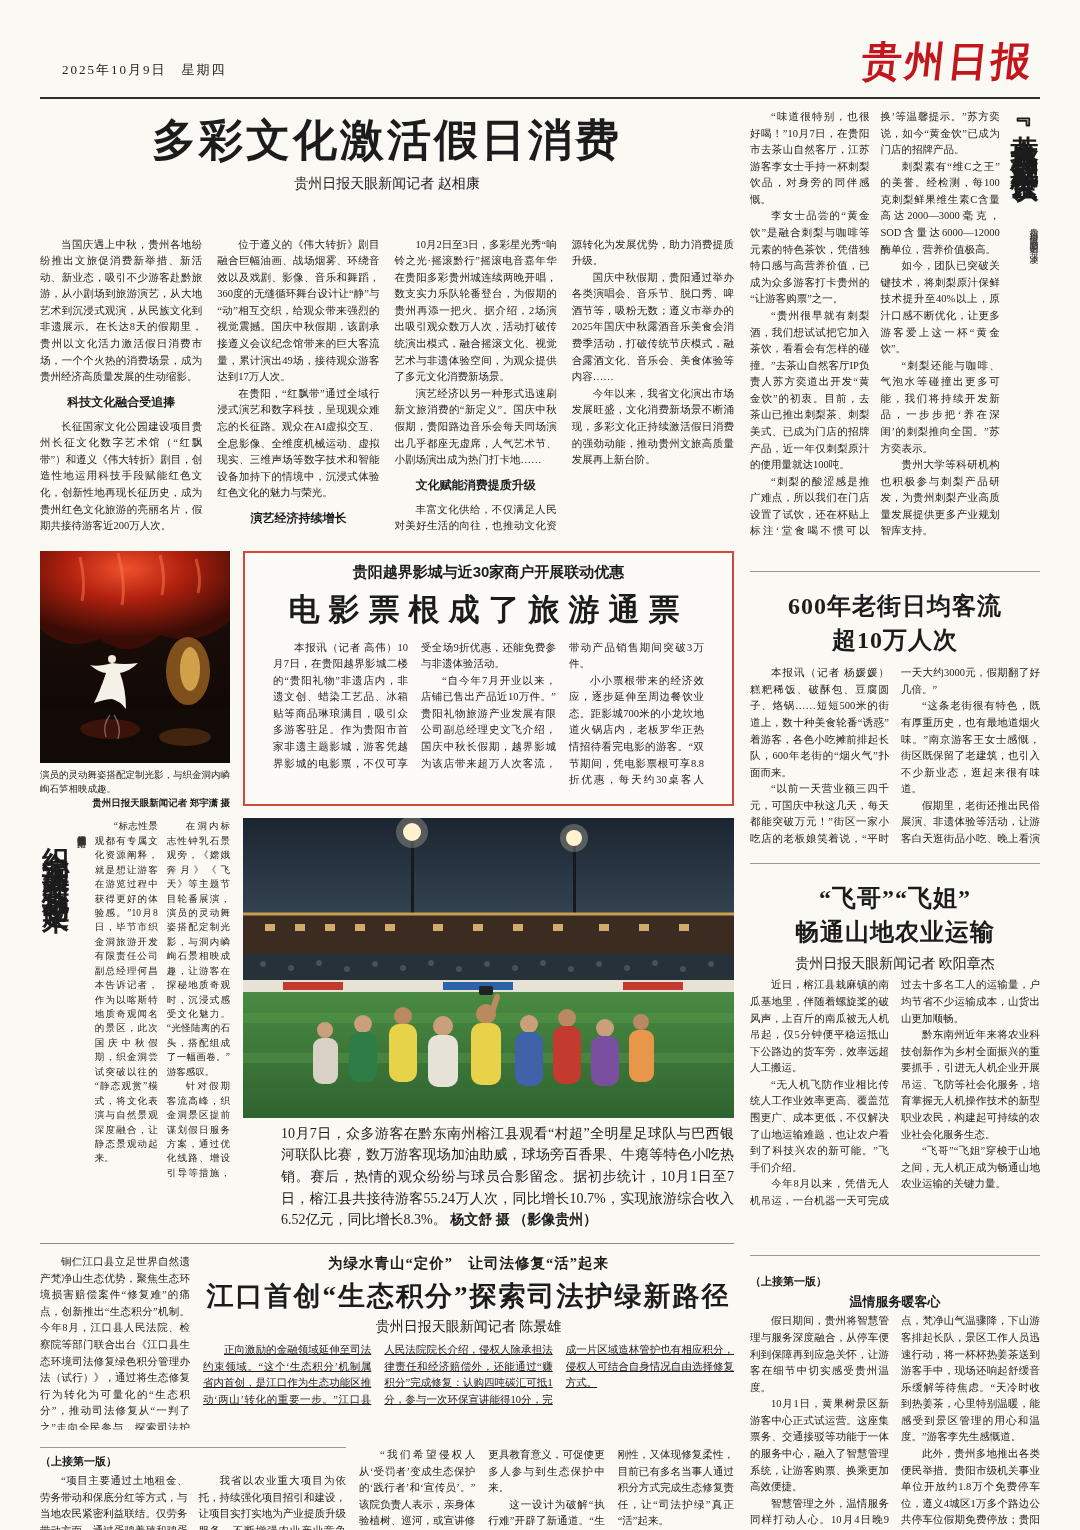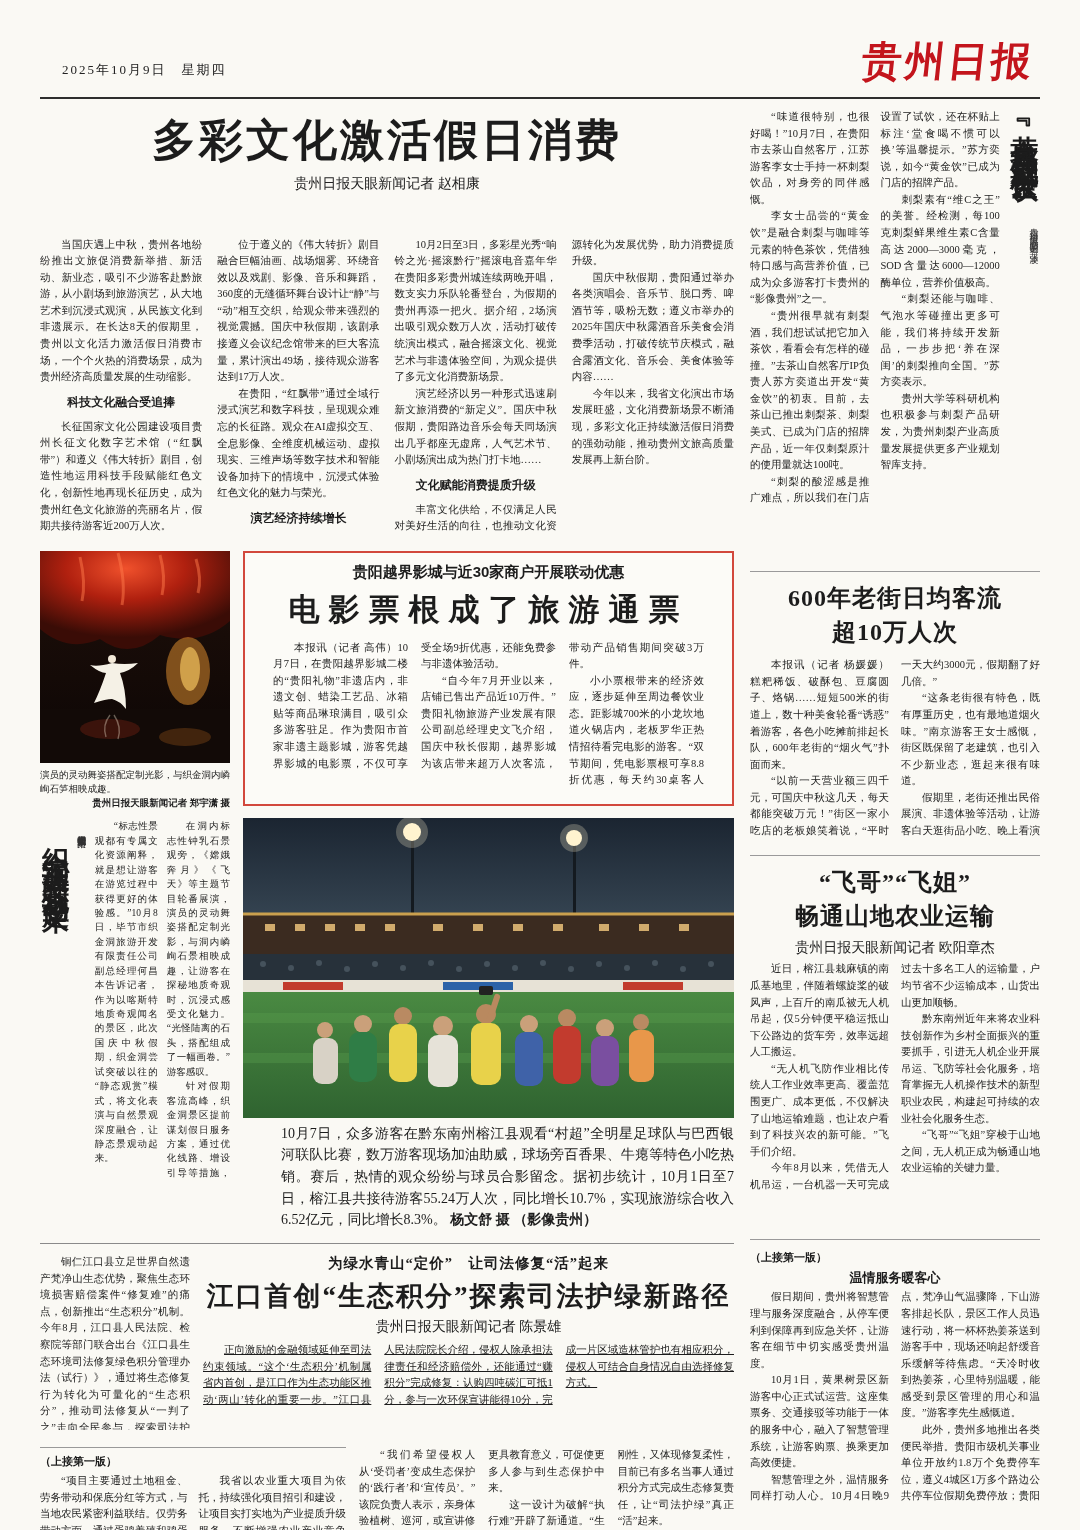--- a/index.html
+++ b/index.html
@@ -74,21 +74,21 @@
   .jk-kicker { text-align:center; font-weight:bold; font-size:14.5px; letter-spacing:1px; }
   .h-jk { text-align:center; font-size:27px; font-weight:bold; letter-spacing:2px; margin:5px 0 4px; }
   .jk-body2 { column-count:3; column-gap:13px; height:96px;text-decoration:underline; }
   .jk-row2 { display:flex; gap:13px; margin-top:9px; }
   .contL { width:306px; border-top:1px solid #999; padding-top:6px; }
   .cont-marker { font-weight:bold; font-size:11px; }
   .cl-body { column-count:2; column-gap:11px; height:118px; margin-top:4px; }
   .jk-body3 { flex:1; min-width:0; column-count:3; column-gap:13px; height:138px; }
 
   
-  .rblock { padding-top:10px; }
+  .rblock { padding-top:18px; }
   .rblock + .rblock { border-top:1px solid #9a9a9a; margin-top:10px; }
   .gold { display:flex; gap:8px; padding-top:0; }
   .gold-body { flex:1; min-width:0; column-count:2; column-gap:11px; height:452px; }
   .gold-heads { writing-mode:vertical-rl; display:flex; }
   .gold-h { font-size:28px; font-weight:bold; letter-spacing:4px; line-height:1.15; }
   .gold-by { font-size:9px; color:#333; margin-top:60px; margin-left:4px; letter-spacing:2px; }
   .h-r2 { text-align:center; font-size:24px; font-weight:bold; line-height:1.4; letter-spacing:1px; }
   .r-body { column-count:2; column-gap:12px; margin-top:8px; }
   .street-body { height:188px; }
   .flyer-body { height:268px; }
@@ -326,24 +326,25 @@
             </div>
         </div>
       </div>
     </div>
 
     <div class="rmaster">
 
       <div class="rblock gold">
         <div class="colbody gold-body">
             <p>“味道很特别，也很好喝！”10月7日，在贵阳市去茶山自然客厅，江苏游客李女士手持一杯刺梨饮品，对身旁的同伴感慨。</p>
-            <p>李女士品尝的“黄金饮”是融合刺梨与咖啡等元素的特色茶饮，凭借独特口感与高营养价值，已成为众多游客打卡贵州的“影像贵州”之一。</p>
+            <p>李女士品尝的“黄金饮”是融合刺梨与咖啡等元素的特色茶饮，凭借独特口感与高营养价值，已成为众多游客打卡贵州的“让游客购票”之一。</p>
             <p>“贵州很早就有刺梨酒，我们想试试把它加入茶饮，看看会有怎样的碰撞。”去茶山自然客厅IP负责人苏方奕道出开发“黄金饮”的初衷。目前，去茶山已推出刺梨茶、刺梨美式、已成为门店的招牌产品，近一年仅刺梨原汁的使用量就达100吨。</p>
             <p>“刺梨的酸涩感是推广难点，所以我们在门店设置了试饮，还在杯贴上标注‘堂食喝不惯可以换’等温馨提示。”苏方奕说，如今“黄金饮”已成为门店的招牌产品。</p>
             <p>刺梨素有“维C之王”的美誉。经检测，每100克刺梨鲜果维生素C含量高达2000—3000毫克，SOD含量达6000—12000酶单位，营养价值极高。</p>
+            <p>如今，团队已突破关键技术，将刺梨原汁保鲜技术提升至40%以上，原汁口感不断优化，让更多游客爱上这一杯“黄金饮”。</p>
             <p>“刺梨还能与咖啡、气泡水等碰撞出更多可能，我们将持续开发新品，一步步把‘养在深闺’的刺梨推向全国。”苏方奕表示。</p>
             <p>贵州大学等科研机构也积极参与刺梨产品研发，为贵州刺梨产业高质量发展提供更多产业规划智库支持。</p>
           </div>
         <div class="gold-heads">
           <div class="gold-h">『黄金搭档』成就『黄金饮』</div>
           <div class="gold-by">贵州日报天眼新闻记者 张凌</div>
         </div>
       </div>
 
       <div class="rblock">

